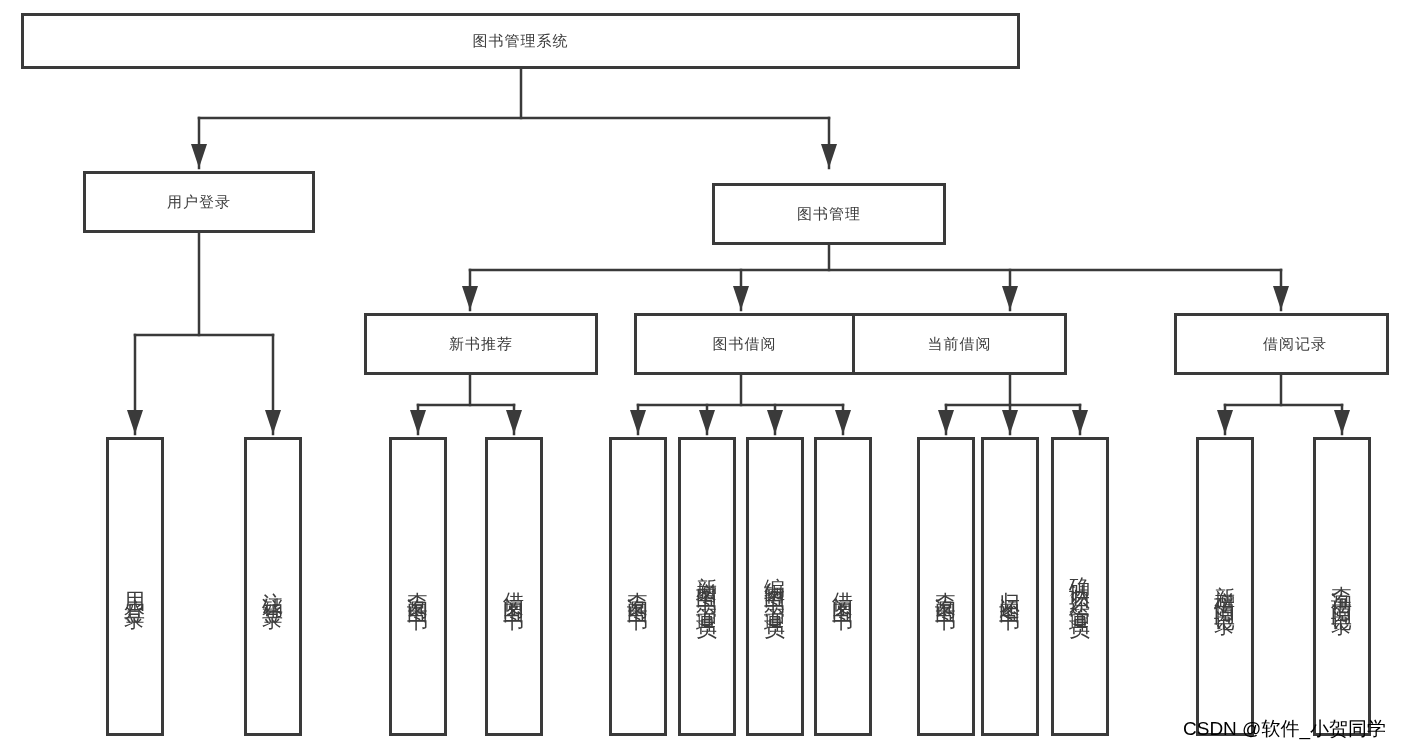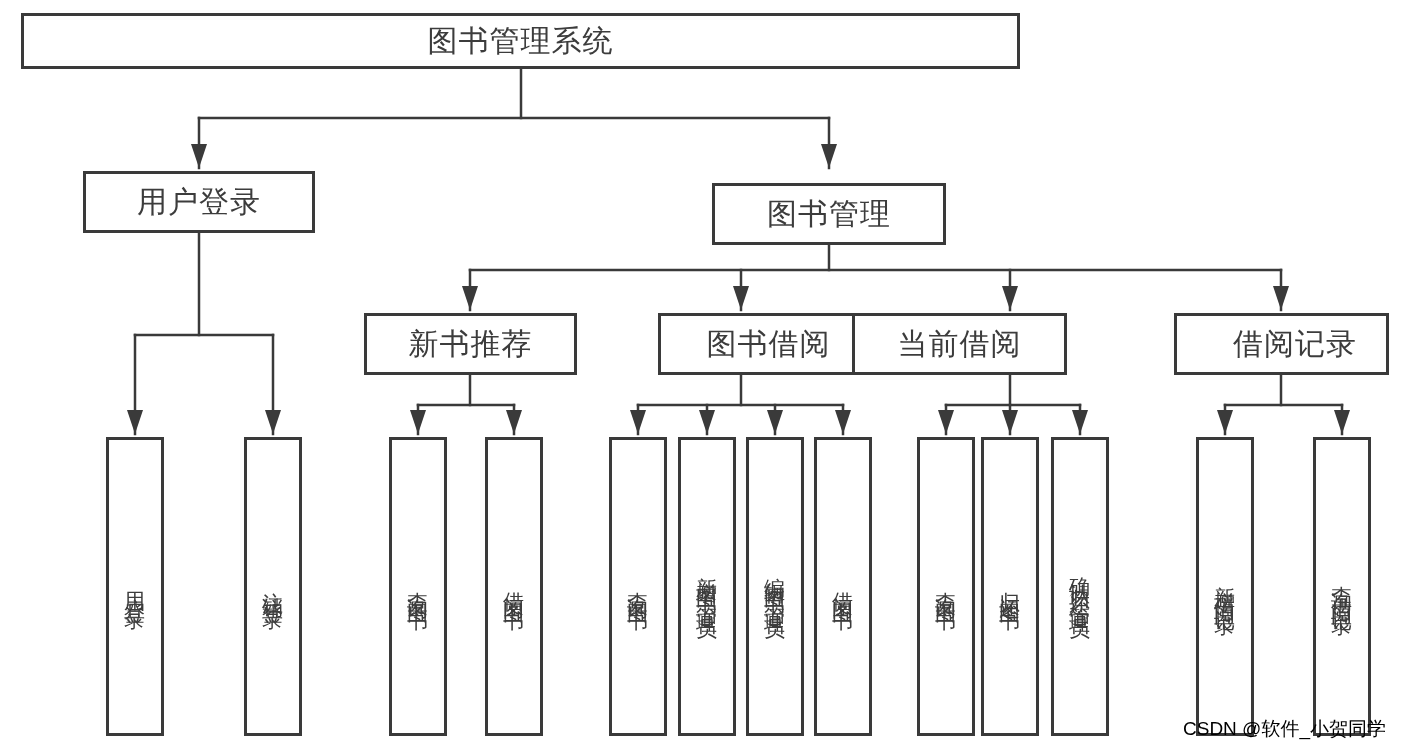--- a/index.html
+++ b/index.html
@@ -14,38 +14,38 @@
   .box{
     position:absolute;
     box-sizing:border-box;
     border:3px solid #3a3a3a;
     background:#ffffff;
     display:flex;
     align-items:center;
     justify-content:center;
     color:#3c3c3c;
   }
-  .hlabel{font-size:30px;letter-spacing:1px;white-space:nowrap;}
+  .hlabel{font-size:15px;letter-spacing:1px;white-space:nowrap;}
   .vbox .vlabel{
     writing-mode:vertical-rl;
     text-orientation:mixed;
     font-size:21px;
     letter-spacing:6px;
     line-height:1;
     white-space:nowrap;
   }
   
   .n-root{left:21px;top:13px;width:999px;height:56px;}
   
   .n-userlogin{left:83px;top:171px;width:232px;height:62px;}
   .n-bookmgmt{left:712px;top:183px;width:234px;height:62px;}
   
   .n-l3{top:313px;height:62px;}
-  .n-newbook{left:364px;width:213px;}
-  .n-bookborrow{left:658px;width:221px;}
+  .n-newbook{left:364px;width:234px;}
+  .n-bookborrow{left:634px;width:221px;}
   .n-currentborrow{left:852px;width:215px;}
   .n-borrowrecords{left:1174px;width:215px;padding-left:27px;}
   
   .vbox{top:437px;width:58px;height:299px;}
   .n-c1{left:106px;} .n-c2{left:244px;}
   .n-c3{left:389px;} .n-c4{left:485px;}
   .n-c5{left:609px;} .n-c6{left:678px;} .n-c7{left:746px;} .n-c8{left:814px;}
   .n-c9{left:917px;} .n-c10{left:981px;} .n-c11{left:1051px;}
   .n-c12{left:1196px;} .n-c13{left:1313px;}
   .watermark{

